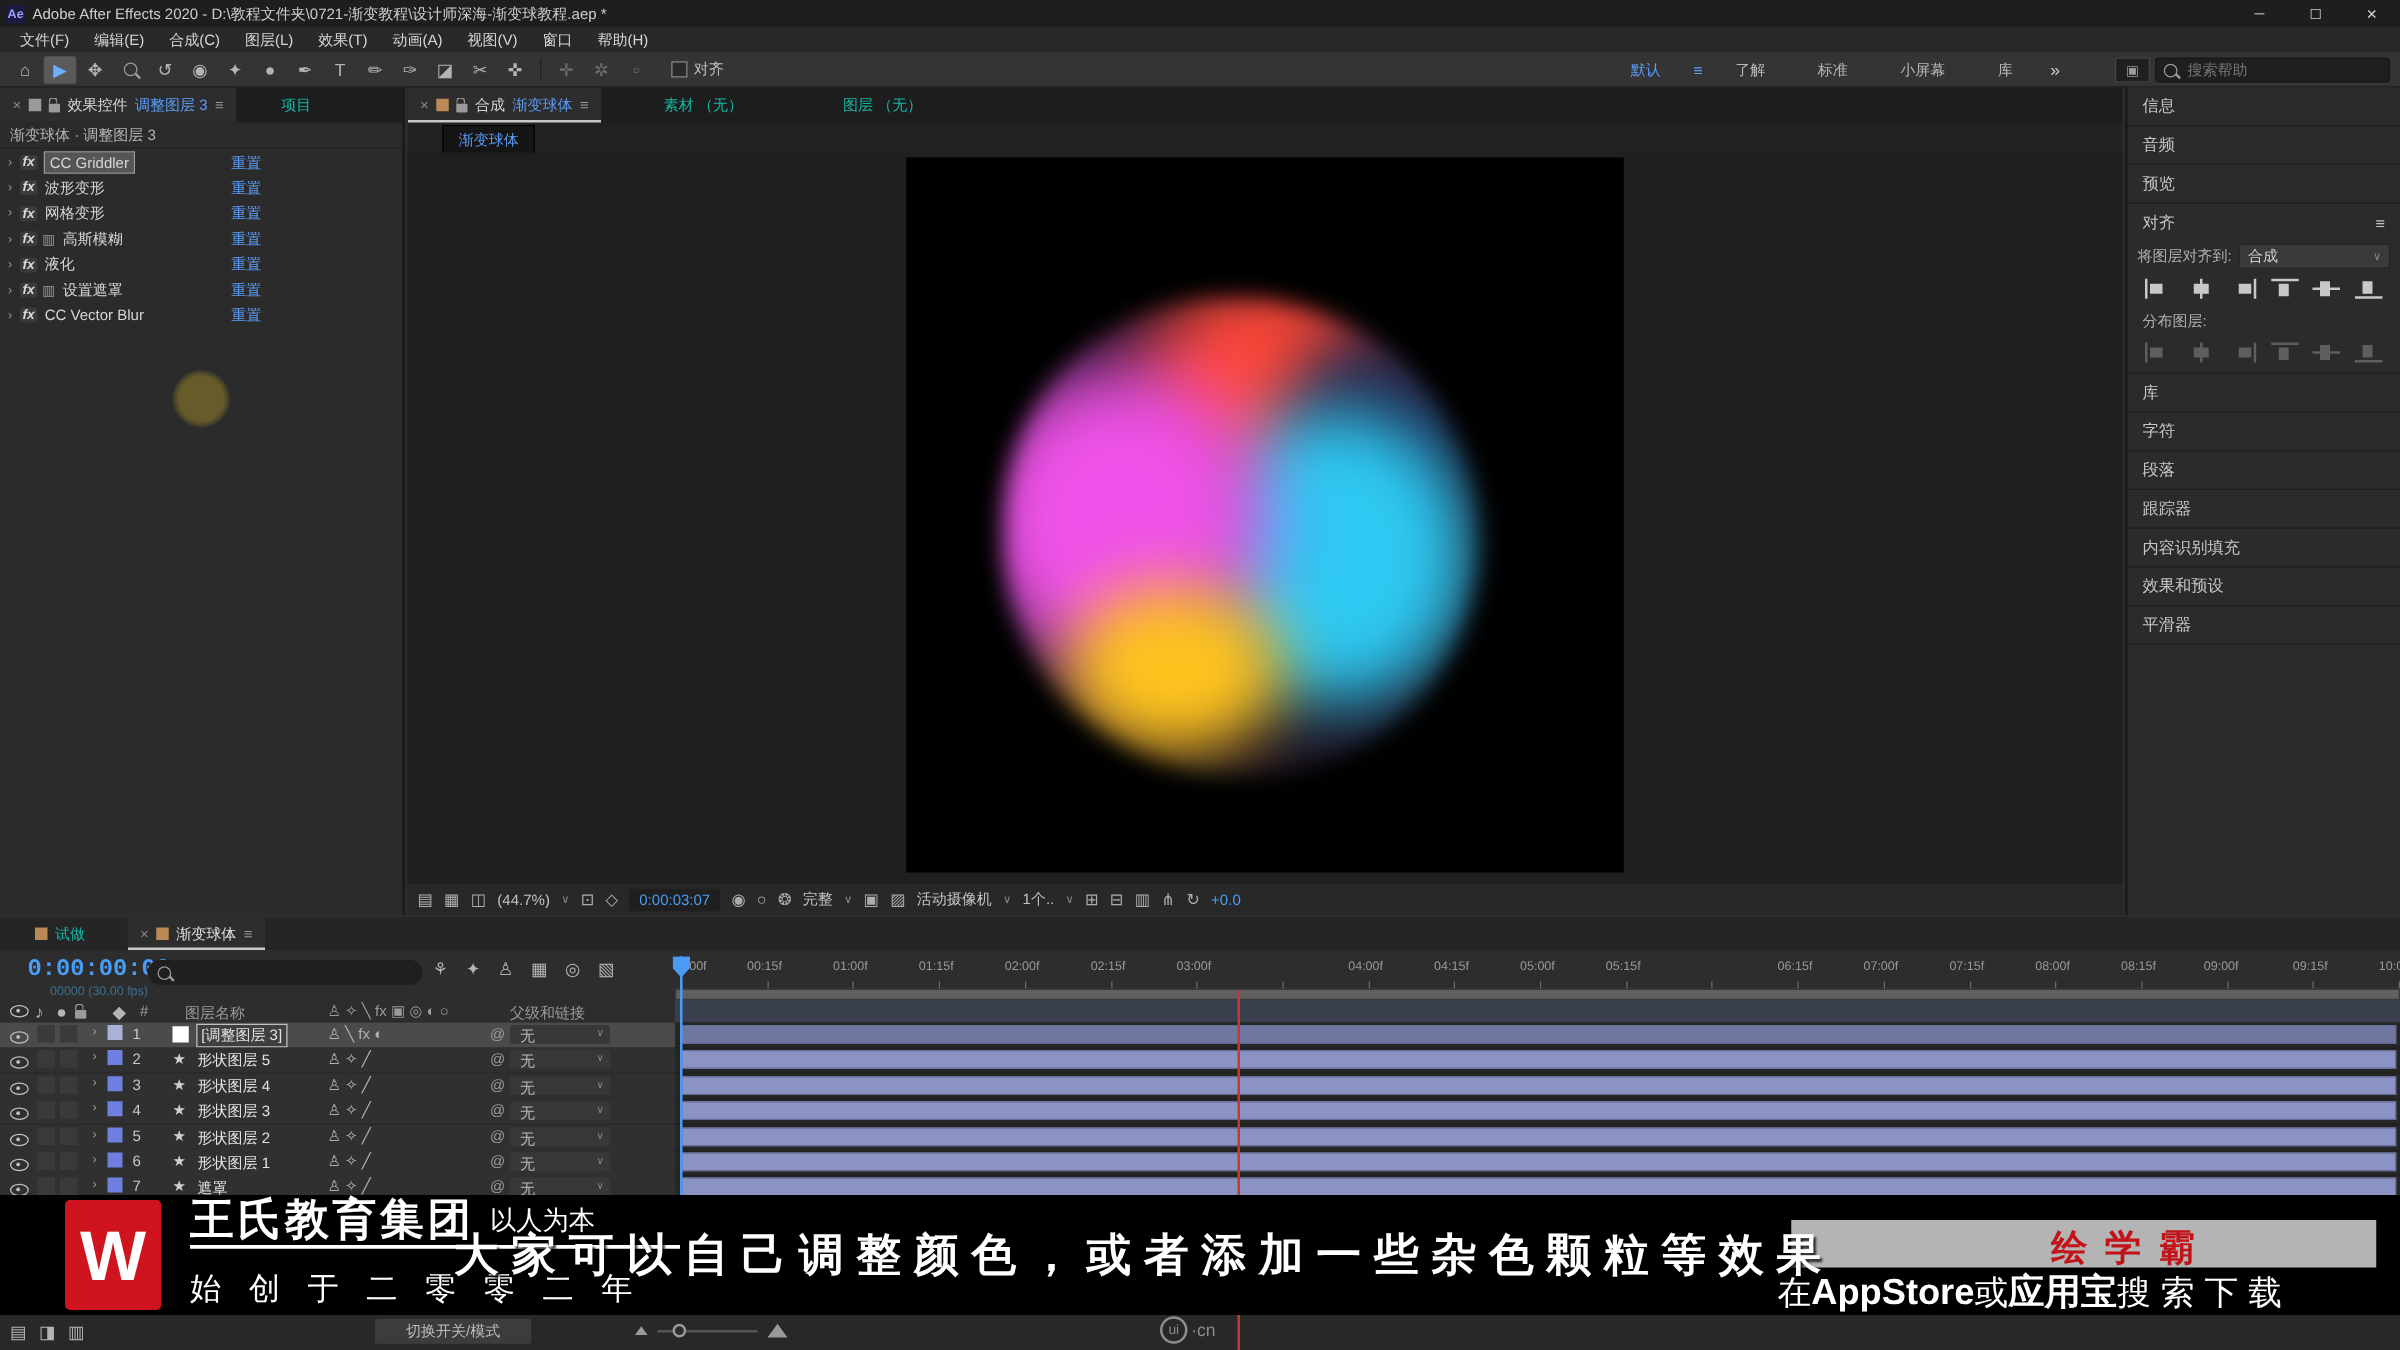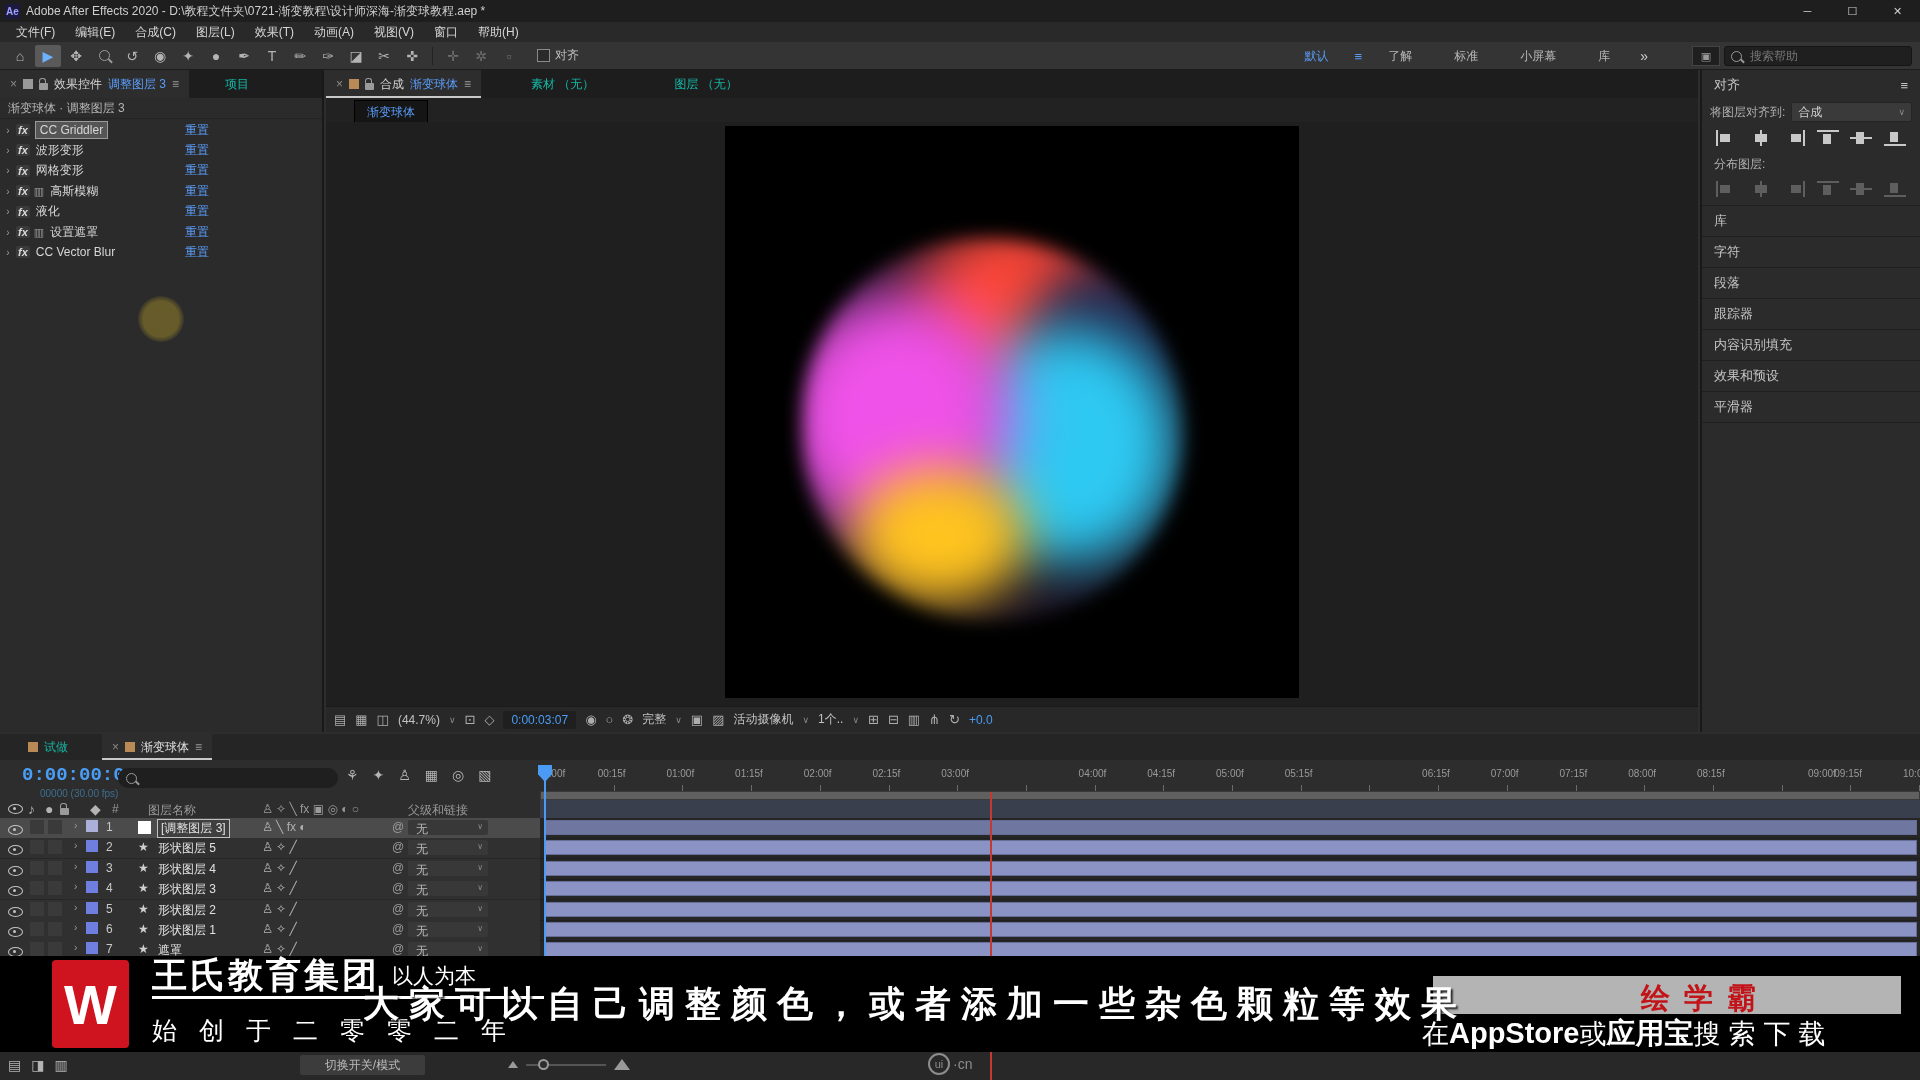--- a/index.html
+++ b/index.html
@@ -391,20 +391,25 @@
           <span class="vt-glyph">⊟</span>
           <span class="vt-glyph">▥</span>
           <span class="vt-glyph">⋔</span>
           <span class="vt-glyph">↻</span>
         </span>
       <span id="vt-exposure">+0.0</span>
     </div>
   </div>
 
   <div class="abs" id="sidebar">
+    <div>
+        <div class="side-panel" style="height: 30px;">信息</div>
+        <div class="side-panel" style="height: 30px;">音频</div>
+        <div class="side-panel" style="height: 30px;">预览</div>
+      </div>
     <div id="align-section">
       <div id="align-header">
         <span>对齐</span>
         <span>≡</span>
       </div>
       <div id="align-to-row">
         <span>将图层对齐到:</span>
         <span id="align-to-select">
           <span>合成</span>
           <span class="caret">∨</span>
@@ -532,21 +537,21 @@
         <span class="ruler-label" style="left: 882.1px;">06:15f</span>
         <span class="ruler-tick" style="left: 898.1px;"></span>
         <span class="ruler-label" style="left: 950.8px;">07:00f</span>
         <span class="ruler-tick" style="left: 966.8px;"></span>
         <span class="ruler-label" style="left: 1019.5px;">07:15f</span>
         <span class="ruler-tick" style="left: 1035.5px;"></span>
         <span class="ruler-label" style="left: 1088.2px;">08:00f</span>
         <span class="ruler-tick" style="left: 1104.2px;"></span>
         <span class="ruler-label" style="left: 1156.9px;">08:15f</span>
         <span class="ruler-tick" style="left: 1172.9px;"></span>
-        <span class="ruler-label" style="left: 1268px;">09:00f</span>
+        <span class="ruler-label" style="left: 1223px;">09:00f</span>
         <span class="ruler-tick" style="left: 1241.6px;"></span>
         <span class="ruler-label" style="left: 1294.3px;">09:15f</span>
         <span class="ruler-tick" style="left: 1310.3px;"></span>
         <span class="ruler-label" style="left: 1363px;">10:00f</span>
         <span class="ruler-tick" style="left: 1379px;"></span>
       </div>
     <div id="workarea"></div>
     <div id="col-header">
       <span style="left:8px;">
           <span class="ic-eye"></span>

